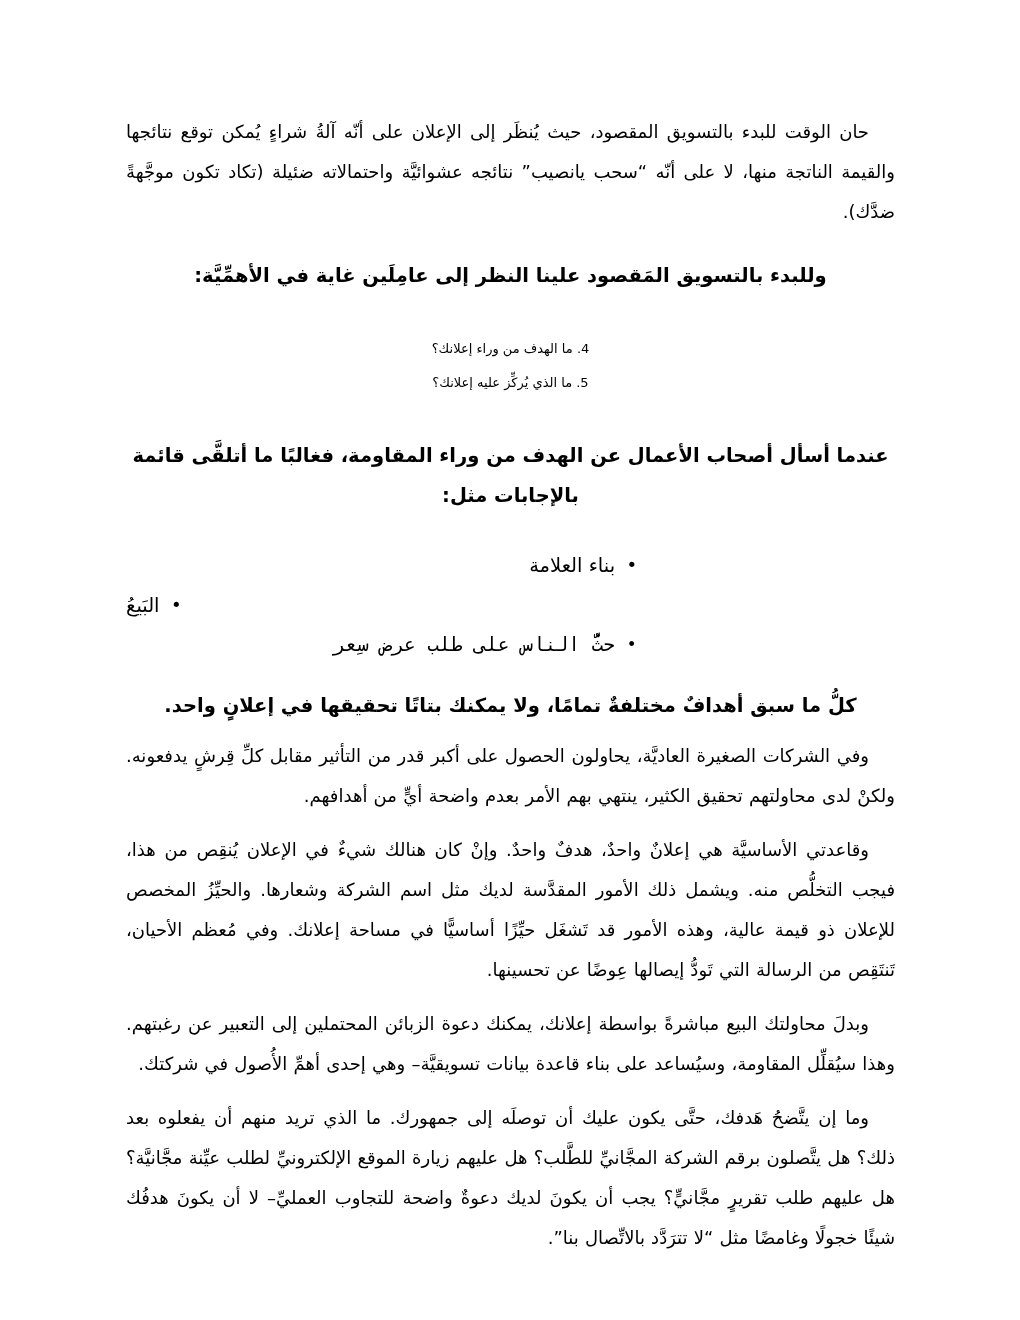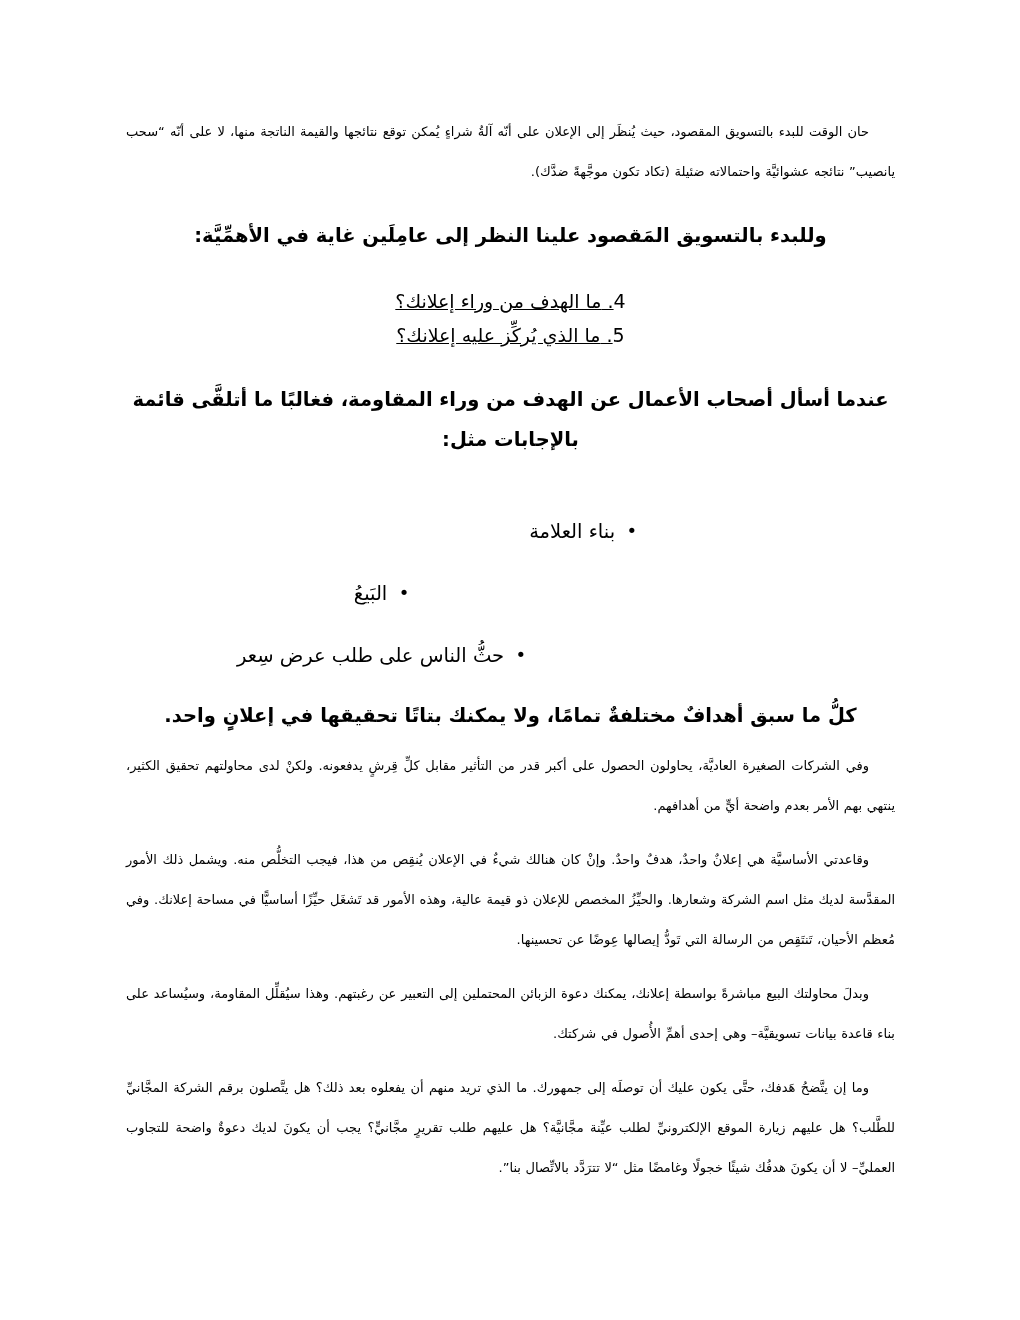--- a/index.html
+++ b/index.html
@@ -28,21 +28,21 @@
   .doc-body {
     direction: rtl;
     text-align: justify;
     text-justify: inter-word;
   }
 
   
   .para {
     direction: rtl;
     text-align: justify;
-    font-size: 13px;
+    font-size: 18px;
     line-height: 40px;
     margin: 0 0 14px 0;
     word-spacing: 0.5px;
   }
   .para.indent {
     text-indent: 26px;
   }
 
   .gap-sm { height: 10px; }
   .gap-md { height: 20px; }
@@ -55,25 +55,24 @@
     font-size: 19.5px;
     line-height: 40px;
     margin: 0;
     font-weight: bold;
   }
 
   
   .num-list {
     direction: rtl;
     list-style: none;
-    margin: 8px;
+    margin: 16px;
     padding: 0;
-    font-size: 19px;
+    font-size: 13px;
     line-height: 34px;
-    text-decoration: underline;
   }
   .num-list li {
     display: block;
     text-align: center;
     white-space: nowrap;
   }
   .num-list li .num-marker {
     display: inline-block;
   }
 
@@ -104,21 +103,20 @@
     position: absolute;
     right: 0;
     top: -1px;
     font-size: 18px;
     line-height: inherit;
   }
 
   
   .bullet-list li {
     text-align: right;
-    margin-top: 22px;
   }
 </style>
 </head>
 <body>
 
 <div class="page">
   <div class="doc-body">
 
     <p class="para indent">حان الوقت للبدء بالتسويق المقصود، حيث يُنظَر إلى الإعلان على أنّه آلةُ شراءٍ يُمكن توقع نتائجها والقيمة الناتجة منها، لا على أنّه “سحب يانصيب” نتائجه عشوائيَّة واحتمالاته ضئيلة (تكاد تكون موجَّهةً ضدَّك).</p>
 
@@ -140,24 +138,24 @@
     <div class="gap-md"></div>
 
     <p class="line-right">عندما أسأل أصحاب الأعمال عن الهدف من وراء المقاومة، فغالبًا ما أتلقَّى قائمة بالإجابات مثل:</p>
 
     <div class="gap-lg"></div>
 
     <ul class="bullet-list" style="padding-right: 257.93px;">
       <li style="text-align: right;">
         <span class="bullet-row"><span>بناء العلامة</span></span>
       </li>
-      <li style="text-align: center;">
+      <li style="text-align: left;">
         <span class="bullet-row"><span>البَيعُ</span></span>
       </li>
-      <li style="text-align: center;">
+      <li style="text-align: right; font-family: Liberation Mono, monospace;">
         <span class="bullet-row"><span>حثُّ الناس على طلب عرض سِعر</span></span>
       </li>
     </ul>
 
     <div class="gap-md"></div>
 
     <p class="line-right">كلُّ ما سبق أهدافٌ مختلفةٌ تمامًا، ولا يمكنك بتاتًا تحقيقها في إعلانٍ واحد.</p>
 
     <div class="gap-sm"></div>
 

